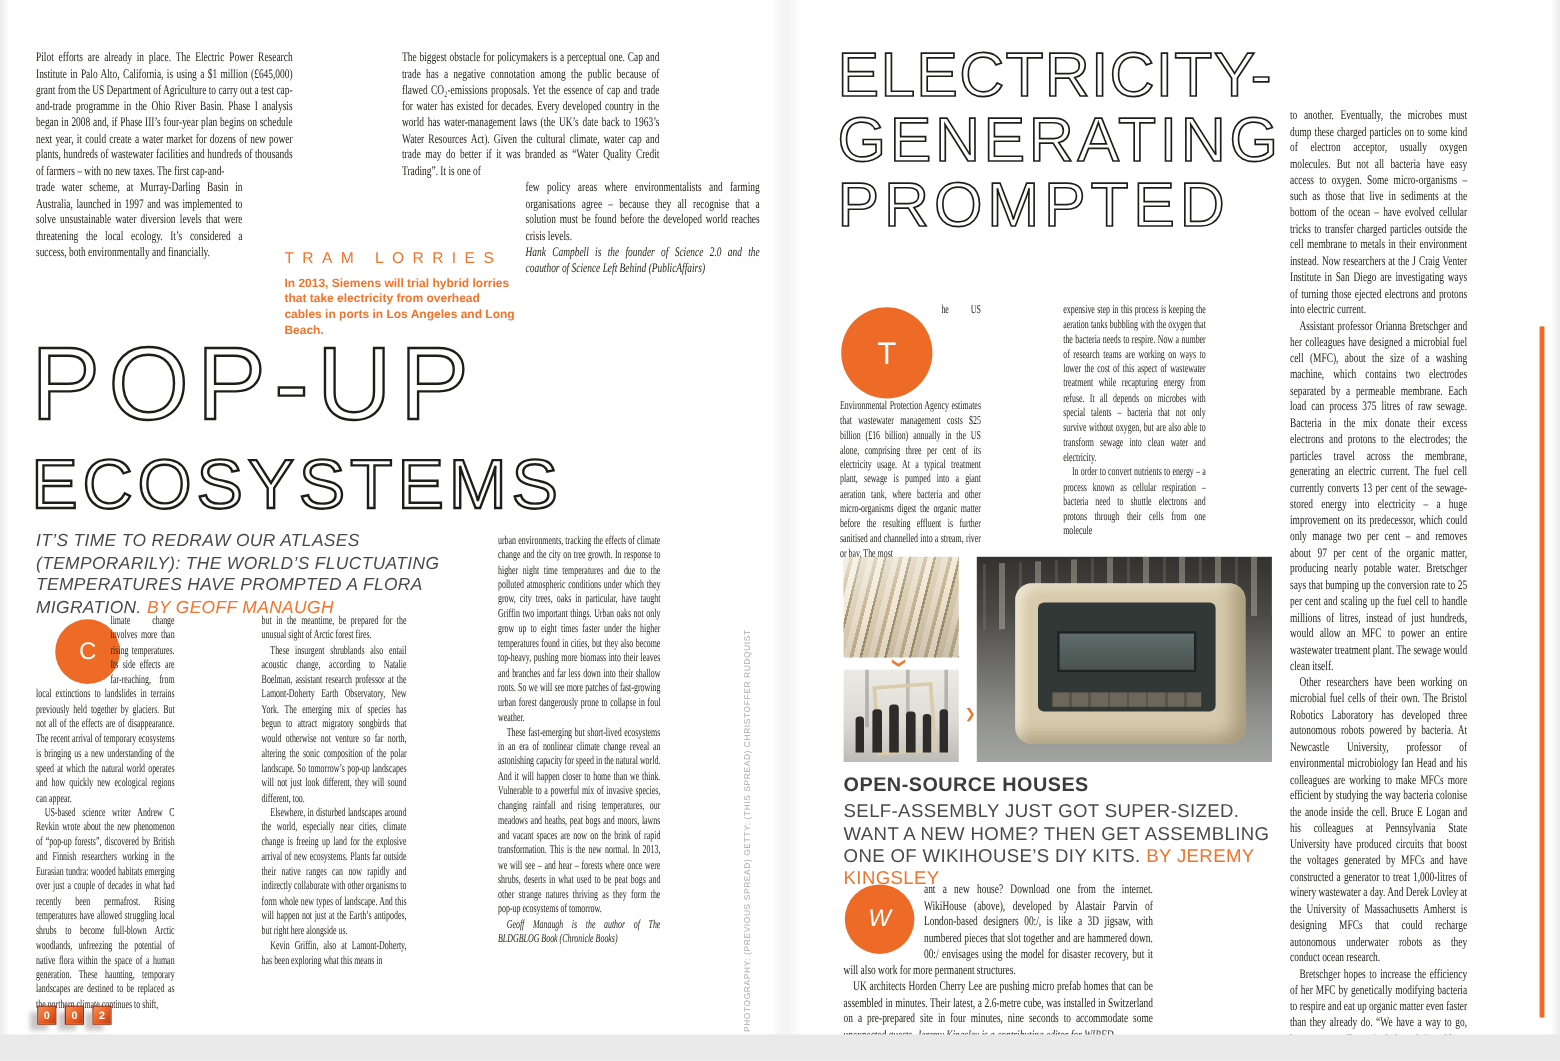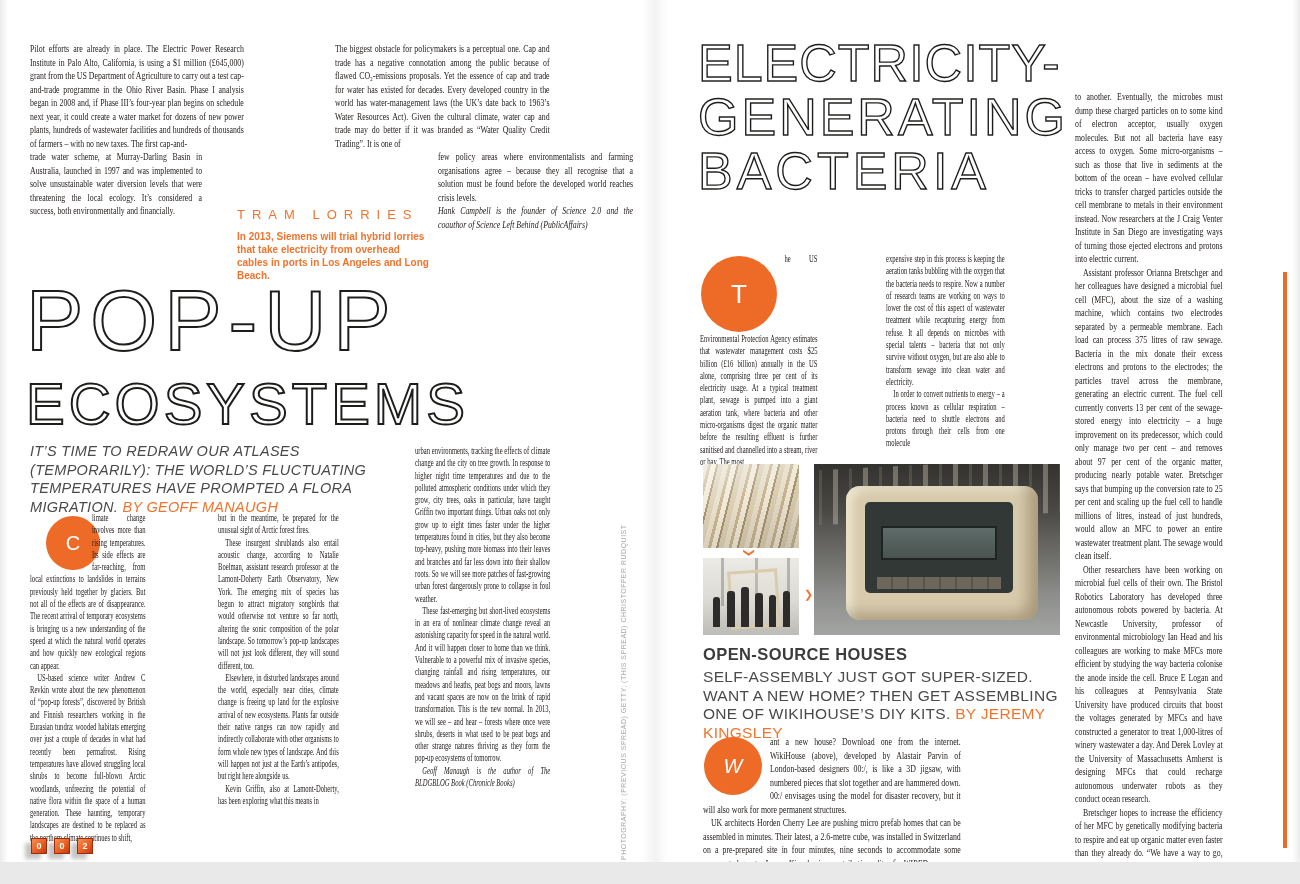--- a/index.html
+++ b/index.html
@@ -107,21 +107,21 @@
     <div class="cube">0</div>
     <div class="cube">0</div>
     <div class="cube">2</div>
   </div>
 
   <div class="abs vcredit" style="left:620px;top:575px;height:285px;">PHOTOGRAPHY: (PREVIOUS SPREAD) GETTY; (THIS SPREAD) CHRISTOFFER RUDQUIST</div>
 
   <div class="abs" style="left:698px;top:36px;">
     <div class="stencil-sm" style="font-size:52px;line-height:54px;letter-spacing:1px;">ELECTRICITY-</div>
     <div class="stencil-sm" style="font-size:52px;line-height:54px;letter-spacing:3px;">GENERATING</div>
-    <div class="stencil-sm" style="font-size:52px;line-height:54px;letter-spacing:4px;">BACTERIA</div>
+    <div class="stencil-sm" style="font-size:52px;line-height:54px;letter-spacing:4px;">PROMPTED</div>
   </div>
 
 
   <div class="dropcap" style="left:701px;top:256px;width:76px;height:76px;font-size:26px;">
     <span>T</span>
   </div>
   <div class="abs body-sm" style="left:700px;top:253px;width:178px;">
     <div class="spacer" style="width:128px;height:80px;"></div>
     <p>he US Environmental Protection Agency estimates that wastewater management costs $25 billion (£16 billion) annually in the US alone, comprising three per cent of its electricity usage. At a typical treatment plant, sewage is pumped into a giant aeration tank, where bacteria and other micro-organisms digest the organic matter before the resulting effluent is further sanitised and channelled into a stream, river or bay. The most</p>
   </div>

